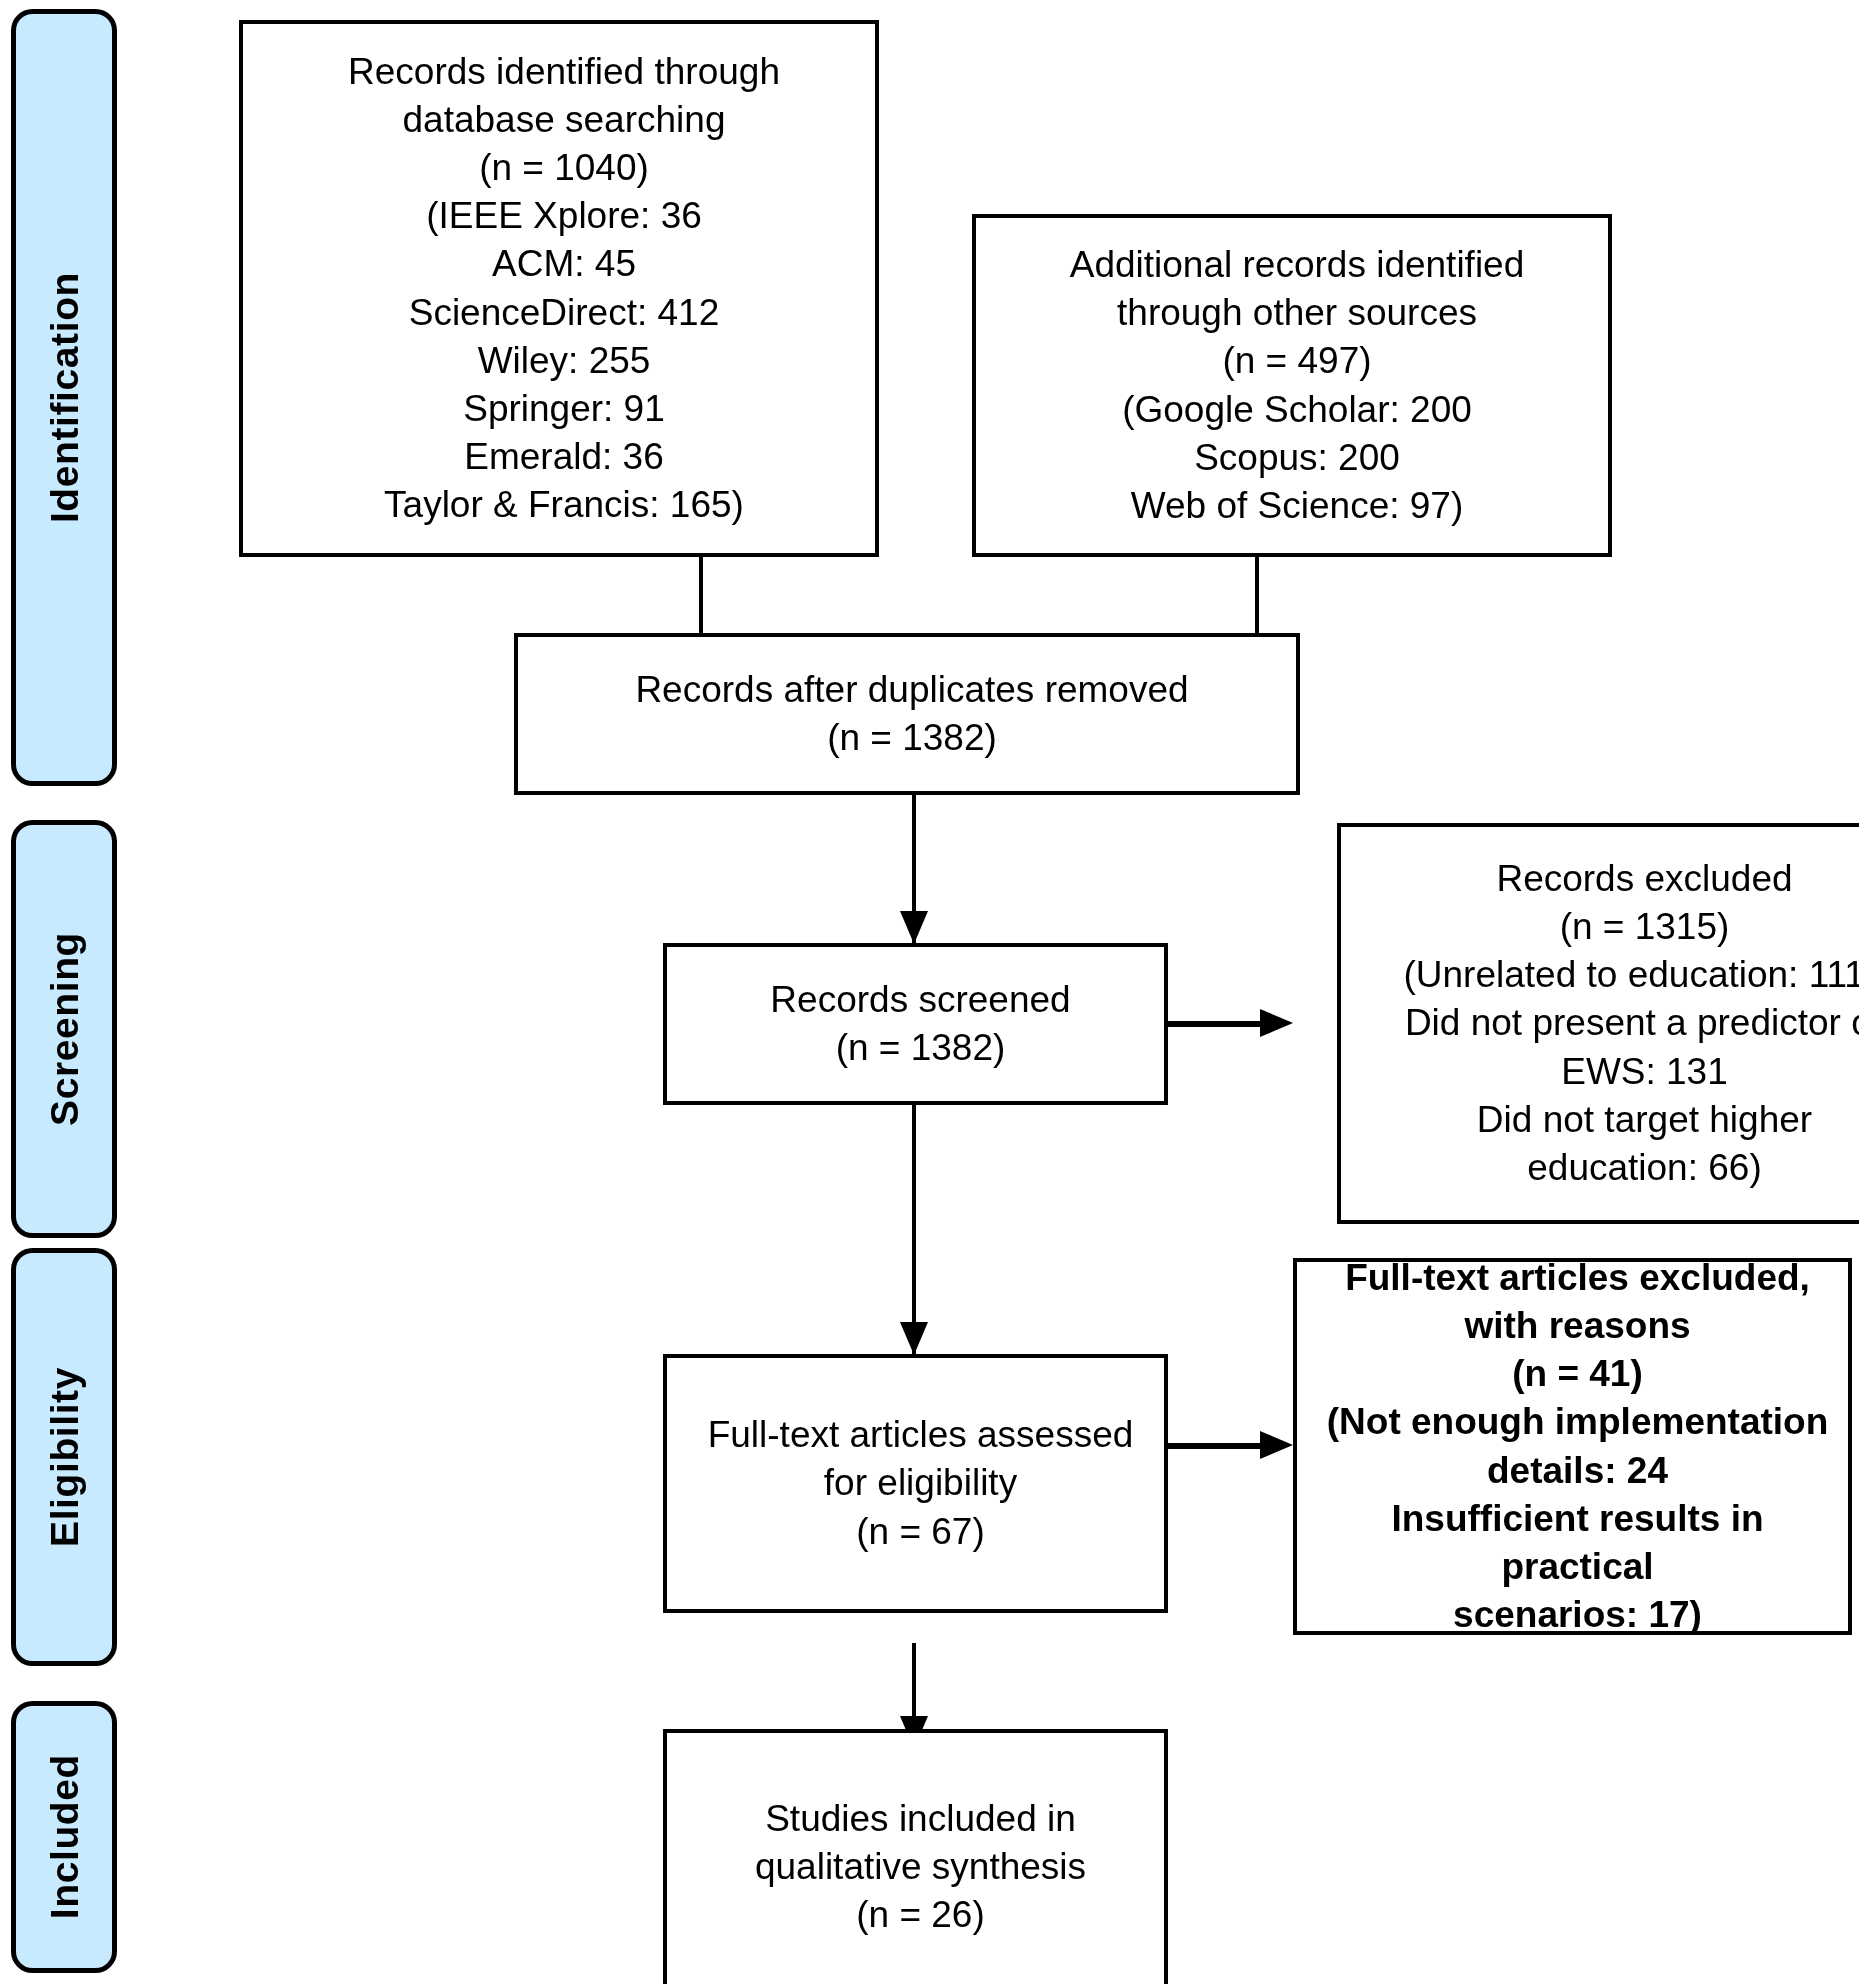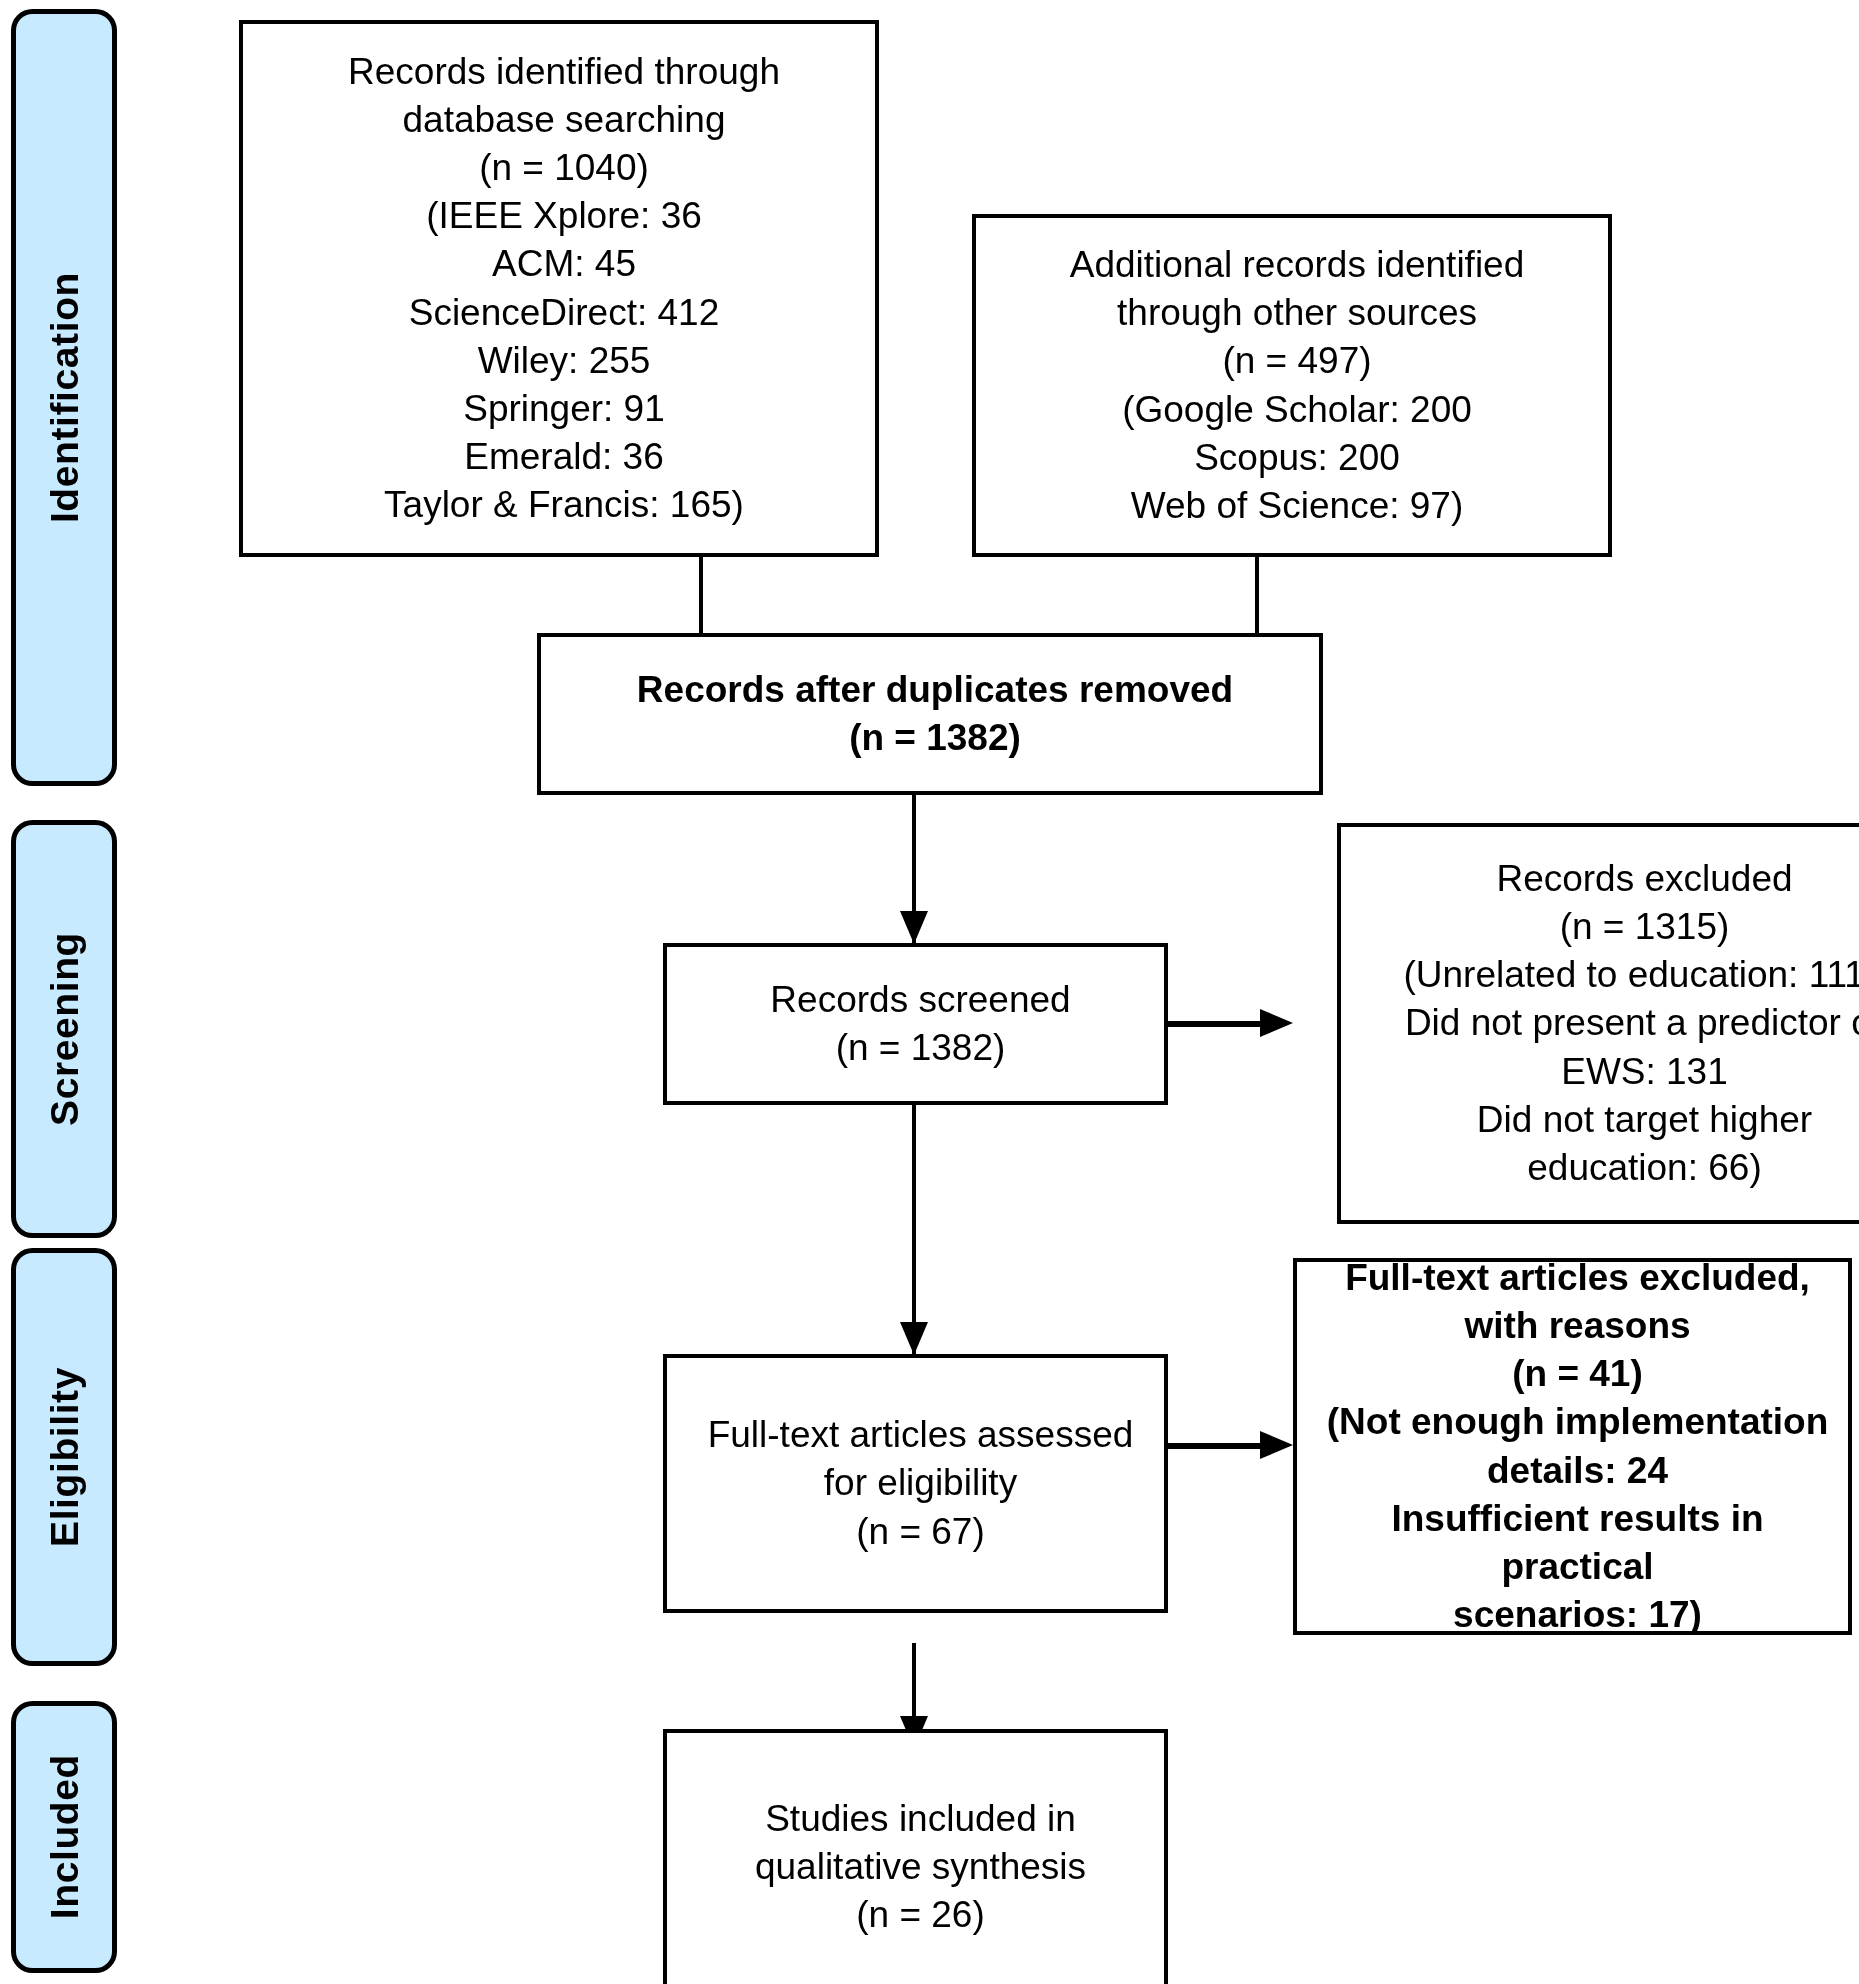--- a/index.html
+++ b/index.html
@@ -131,21 +131,21 @@
 Scopus: 200
 Web of Science: 97)</span>
   </div>
 
   <div class="vline" style="left:699px; top:557px; height:108px;"></div>
   <div class="arrow-down" style="left:686px; top:633px;"></div>
 
   <div class="vline" style="left:1255px; top:557px; height:108px;"></div>
   <div class="arrow-down" style="left:1243px; top:633px;"></div>
 
-  <div class="flow-box" style="left:537px; top:633px; width:786px; height:162px;font-weight:bold;">
+  <div class="flow-box" style="left:514px; top:633px; width:786px; height:162px;">
     <span class="btext">Records after duplicates removed
 (n = 1382)</span>
   </div>
 
   <div class="vline" style="left:912px; top:795px; height:151px;"></div>
   <div class="arrow-down" style="left:900px; top:911px;"></div>
 
   <div class="flow-box" style="left:663px; top:943px; width:505px; height:162px;">
     <span class="btext">Records screened
 (n = 1382)</span>

